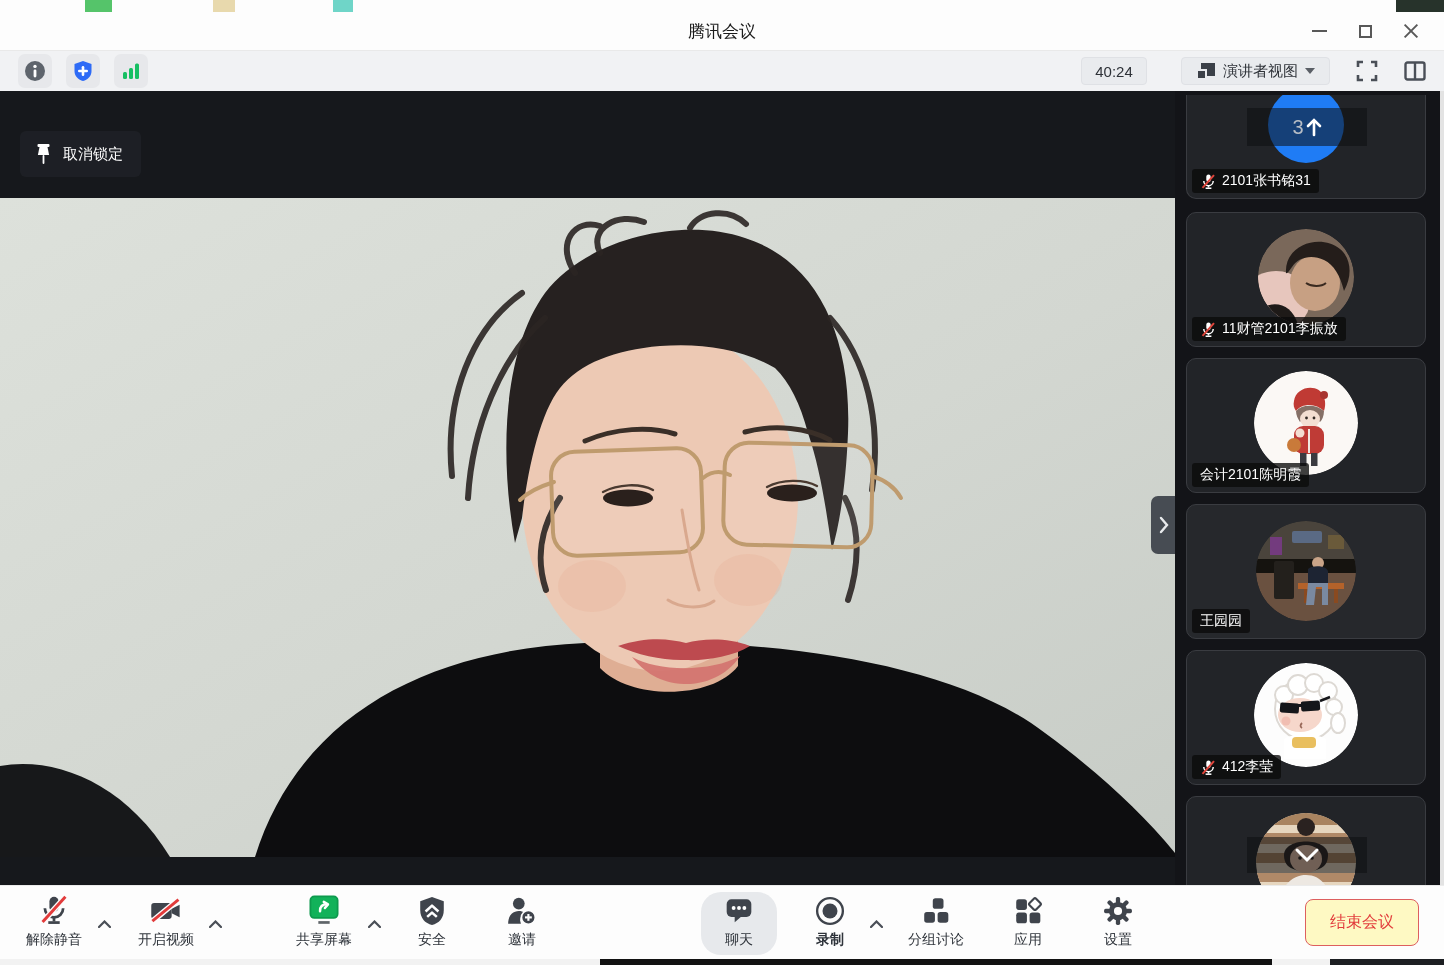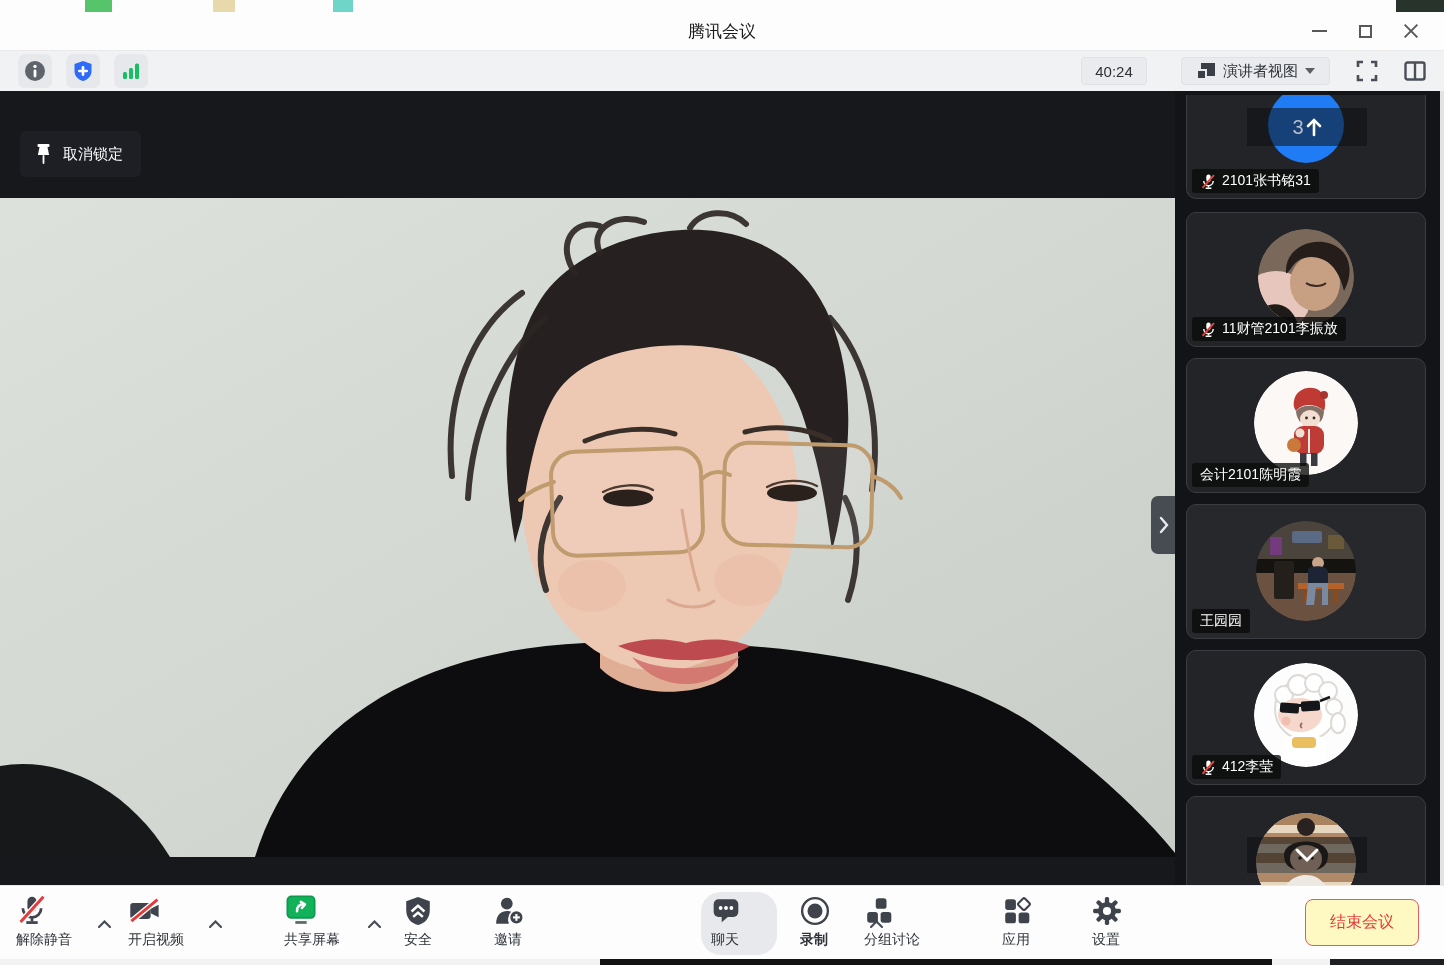--- a/index.html
+++ b/index.html
@@ -58,21 +58,21 @@
   .side-strip { position:absolute; left:265px; top:0; width:4px; height:794px; background:#e3e3e3; }
   .tile { position:absolute; left:11px; width:240px; height:135px; background:#222428; border:1px solid #3a3c41; border-radius:10px; overflow:hidden; cursor:pointer; }
   .avatar { position:absolute; border-radius:50%; overflow:hidden; left:50%; transform:translateX(-50%); }
   .tile-label { position:absolute; left:5px; bottom:5px; max-width:225px; background:rgba(10,10,10,0.78); border-radius:3px; padding:3px 8px; display:flex; align-items:center; gap:5px; }
   .tile-label span { color:#fff; font-size:14px; white-space:nowrap; }
   .scroll-overlay { position:absolute; left:60px; width:120px; background:rgba(12,14,17,0.55); display:flex; align-items:center; justify-content:center; gap:2px; cursor:pointer; }
   .scroll-overlay .cnt { font-size:20px; color:#b7bdc5; }
 
   
   .toolbar-bottom { position:absolute; left:0; top:885px; width:1444px; height:74px; background:#fdfdfd; border-top:1px solid #ebebeb; }
-  .tb-item { position:absolute; top:8px; display:flex; flex-direction:column; align-items:flex-start; gap:5px; cursor:pointer; }
+  .tb-item { position:absolute; top:8px; display:flex; flex-direction:column; align-items:center; gap:5px; cursor:pointer; }
   .tb-item .ic { height:32px; display:flex; align-items:flex-end; justify-content:center; }
   .tb-item .lb { font-size:14px; color:#2f343b; white-space:nowrap; }
   .tb-chev { position:absolute; top:30px; width:20px; height:16px; display:flex; align-items:center; justify-content:center; cursor:pointer; }
   .chat-active { background:#e7e9ec; border-radius:20px; padding:2px 10px 6px 10px; top:6px; }
   .end-btn { position:absolute; left:1305px; top:13px; width:114px; height:47px; background:#fef9c3; border:1.5px solid #dd5f5f; border-radius:8px; color:#e23c3c; font-size:16px; display:flex; align-items:center; justify-content:center; cursor:pointer; }
 </style>
 </head>
 <body>
 
 <div class="screen">
@@ -521,21 +521,21 @@
         </svg>
       </div>
       <div class="lb">录制</div>
     </div>
     <div class="tb-chev" style="left:866px;">
       <svg width="13" height="8" viewBox="0 0 13 8" fill="none" stroke="#4a4f57" stroke-width="2.2" stroke-linecap="round">
           <polyline points="1,7 6.5,1.5 12,7"></polyline>
         </svg>
     </div>
 
-    <div class="tb-item" style="left:864px;width:70px;">
+    <div class="tb-item" style="left:901px;width:70px;">
       <div class="ic">
         <svg width="30" height="30" viewBox="0 0 28 28">
           <rect x="11" y="2" width="10" height="10" rx="2.5" fill="#3f444c"></rect>
           <rect x="3" y="15" width="10" height="10" rx="2.5" fill="#3f444c"></rect>
           <rect x="15.5" y="15" width="10" height="10" rx="2.5" fill="#3f444c"></rect>
         </svg>
       </div>
       <div class="lb">分组讨论</div>
     </div>
 

